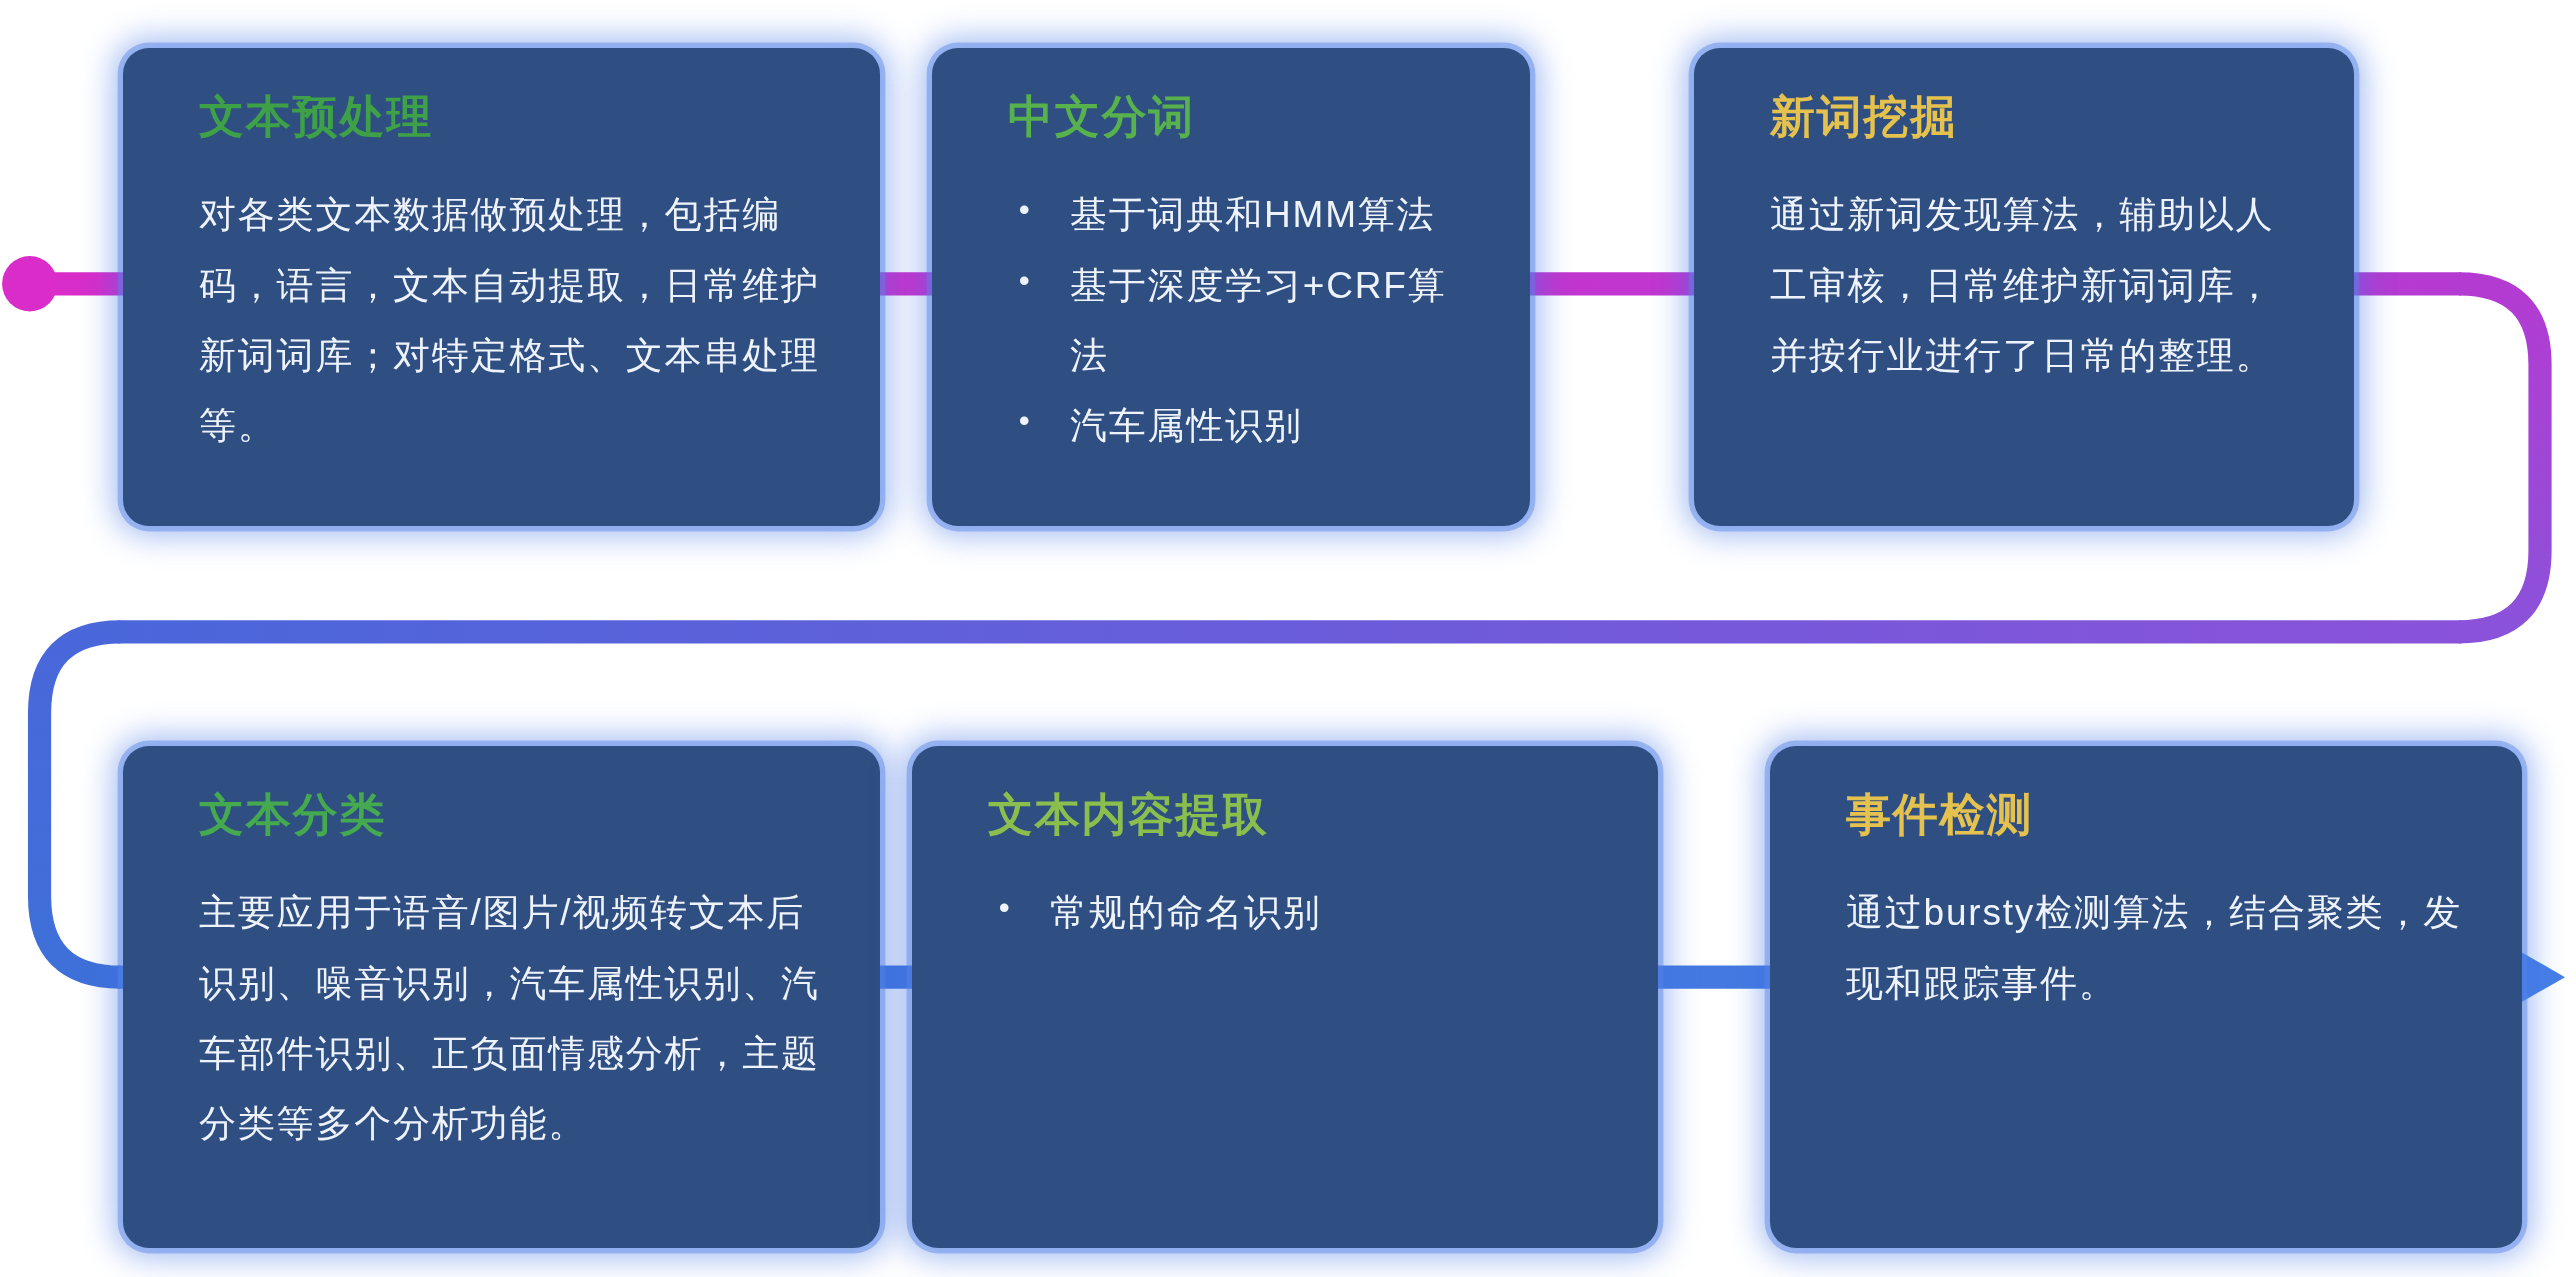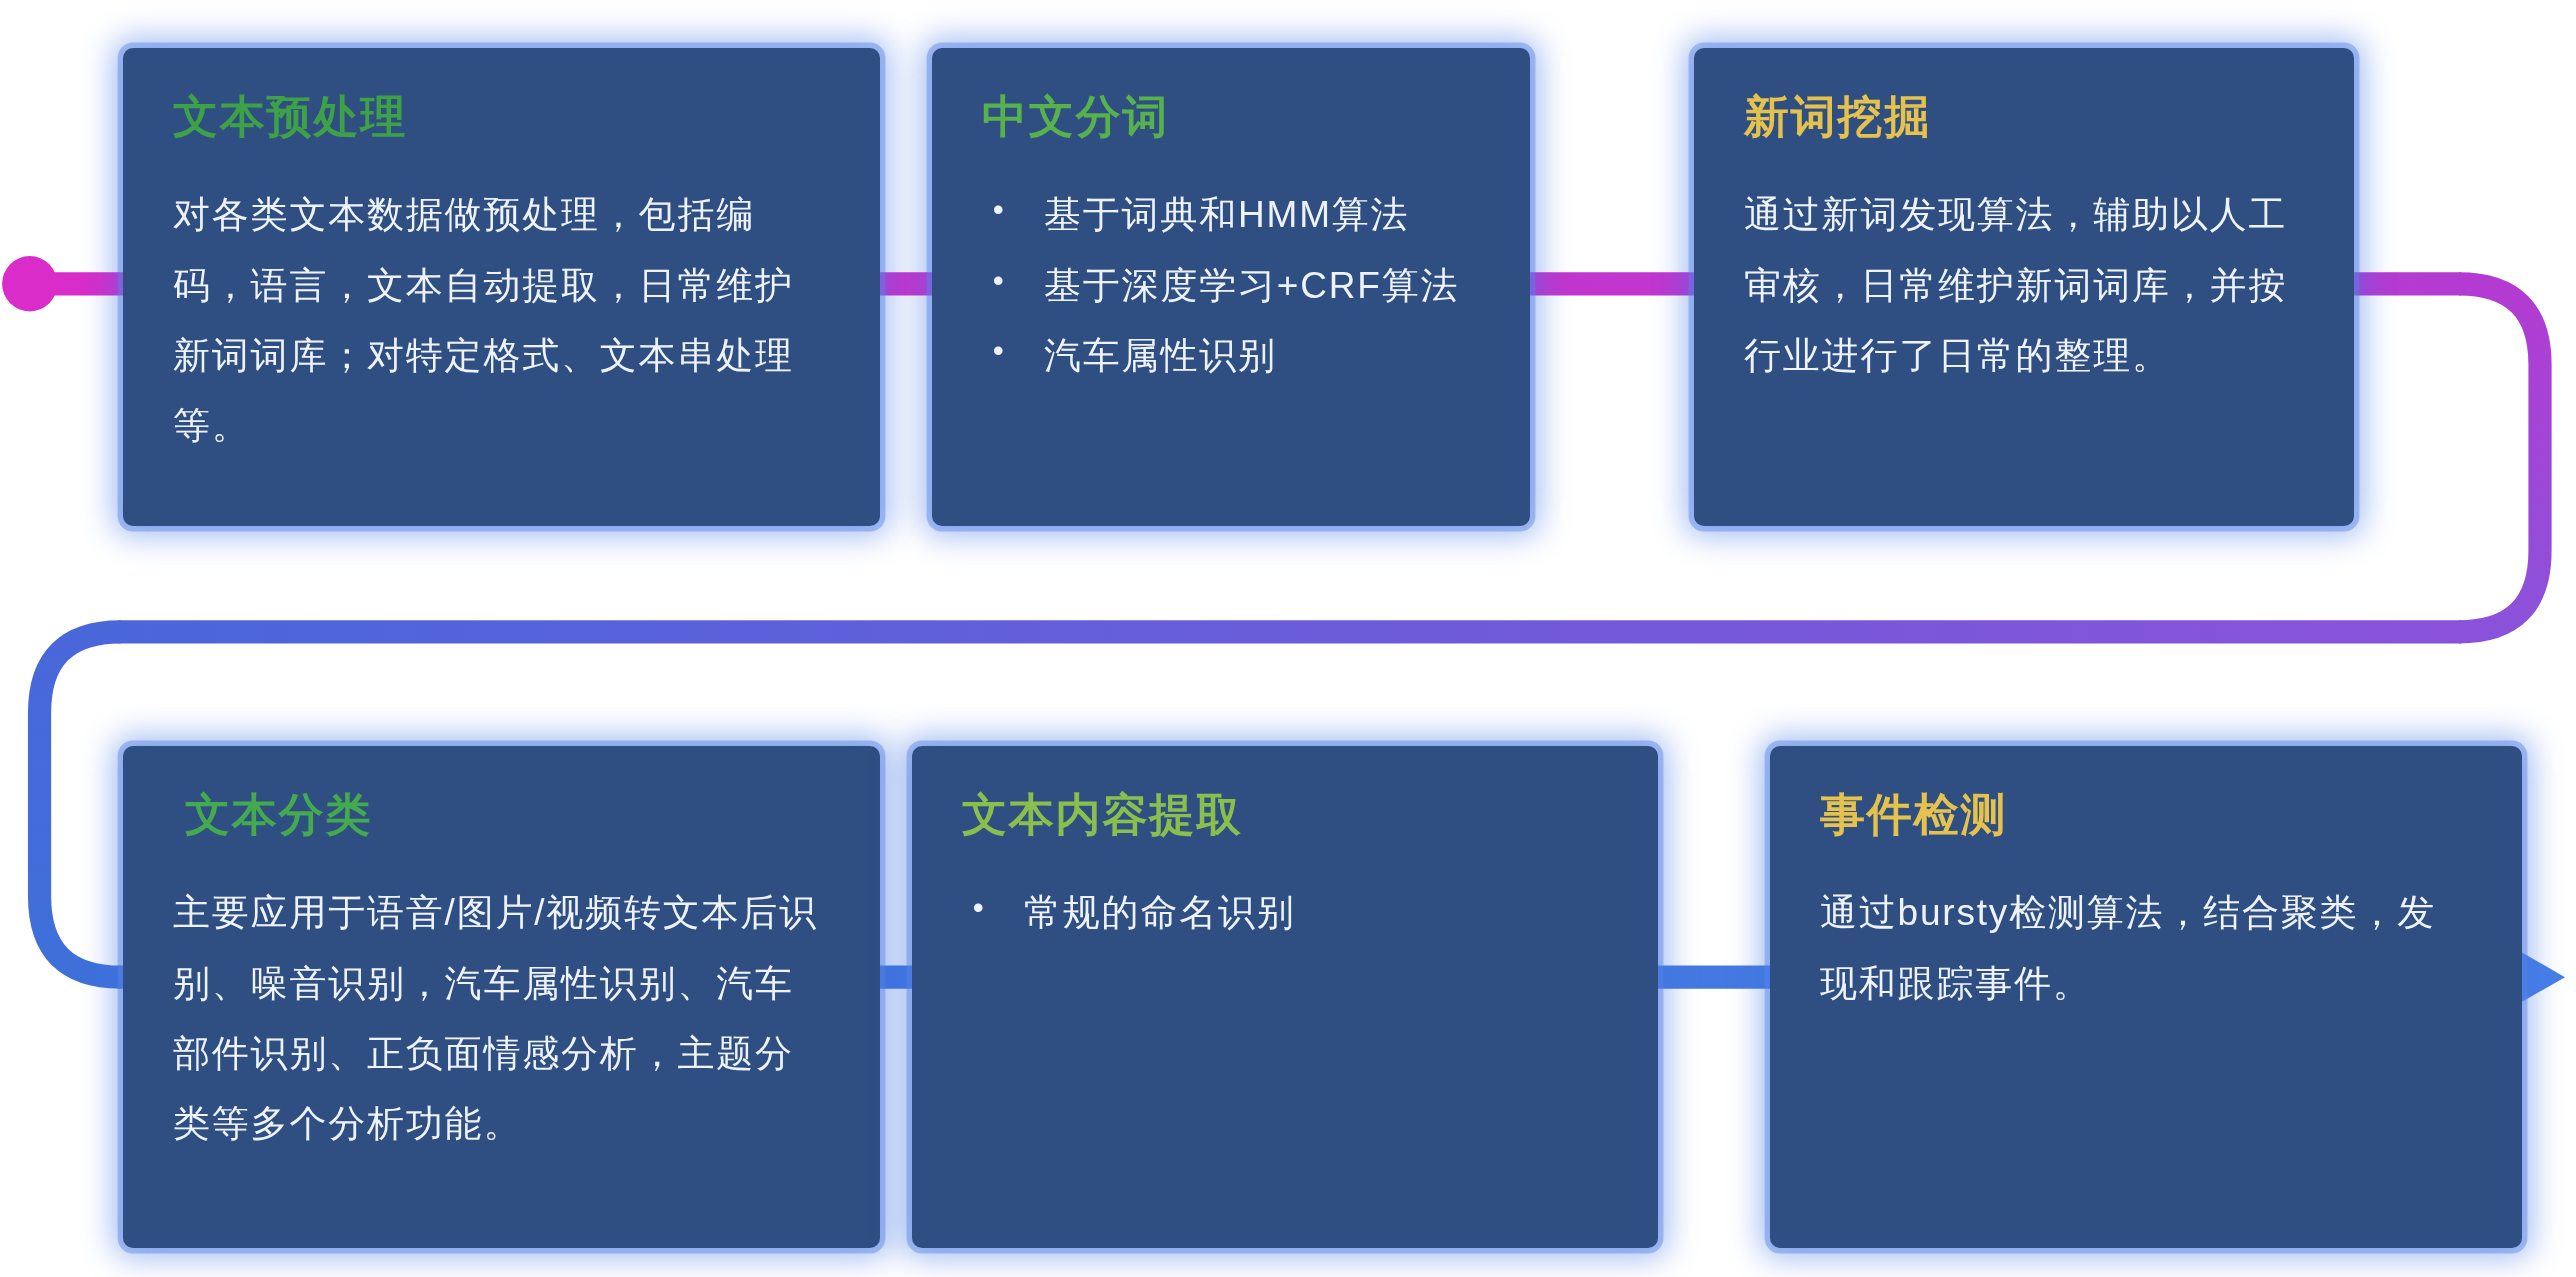--- a/index.html
+++ b/index.html
@@ -15,25 +15,25 @@
     position: absolute;
     left: 0; top: 0;
     width: 2576px; height: 1277px;
     z-index: 0;
   }
   .card {
     position: absolute;
     z-index: 1;
     box-sizing: border-box;
     background: var(--card-bg, #2f4e82);
-    border-radius: 10px;
+    border-radius: 26px;
     box-shadow:
       0 0 0 5.4px rgba(86, 132, 231, 0.45),
       0 0 30px 10.7px rgba(64, 115, 228, 0.45);
-    padding: 37px 50px 36px 50px;
+    padding: 37px 50px 36px 76px;
   }
   #card-1 { left: 123px;  top: 48px;  width: 757px; height: 478px; }
   #card-2 { left: 932px; top: 48px;  width: 598px; height: 478px; }
   #card-3 { left: 1694px; top: 48px;  width: 660px; height: 478px; }
   #card-4 { left: 123px;  top: 746px; width: 757px; height: 502px; }
   #card-5 { left: 912px; top: 746px; width: 746px; height: 502px; }
   #card-6 { left: 1770px; top: 746px; width: 752px; height: 502px; }
 
   .card-title {
     margin: 5.4px 0 36px 0;
@@ -123,21 +123,21 @@
       <li><span>汽车属性识别</span></li>
     </ul>
   </div>
 
   <div class="card" id="card-3">
     <h2 class="card-title" style="color: rgb(229, 194, 77);">新词挖掘</h2>
     <p class="card-body">通过新词发现算法，辅助以人工审核，日常维护新词词库，并按行业进行了日常的整理。</p>
   </div>
 
   <div class="card" id="card-4">
-    <h2 class="card-title" style="color: rgb(68, 169, 79); margin-left: 12px;">文本分类</h2>
+    <h2 class="card-title" style="color: rgb(68, 169, 79);">文本分类</h2>
     <p class="card-body">主要应用于语音/图片/视频转文本后识别、噪音识别，汽车属性识别、汽车部件识别、正负面情感分析，主题分类等多个分析功能。</p>
   </div>
 
   <div class="card" id="card-5">
     <h2 class="card-title" style="color: rgb(138, 191, 78);">文本内容提取</h2>
     <ul class="card-bullets">
       <li><span>常规的命名识别</span></li>
     </ul>
   </div>
 

